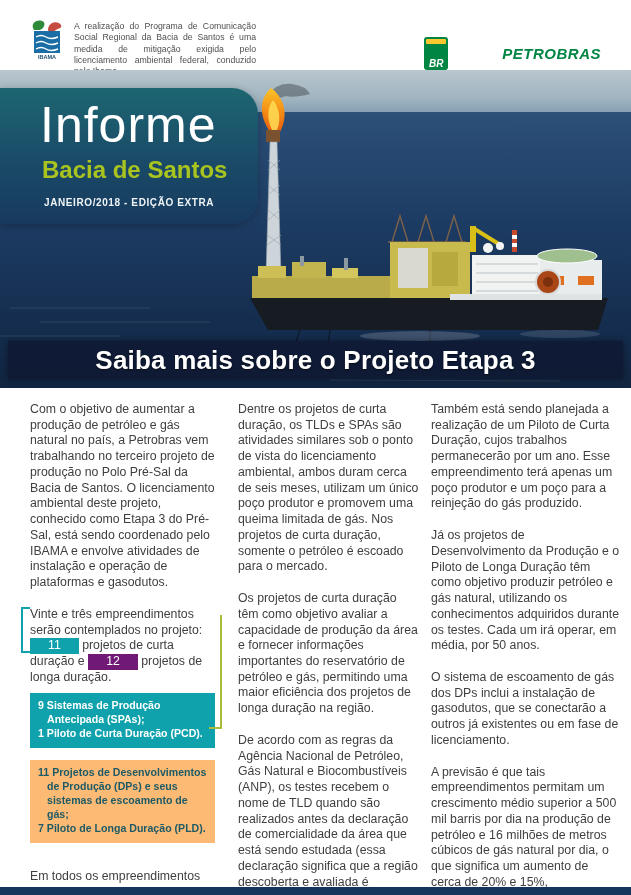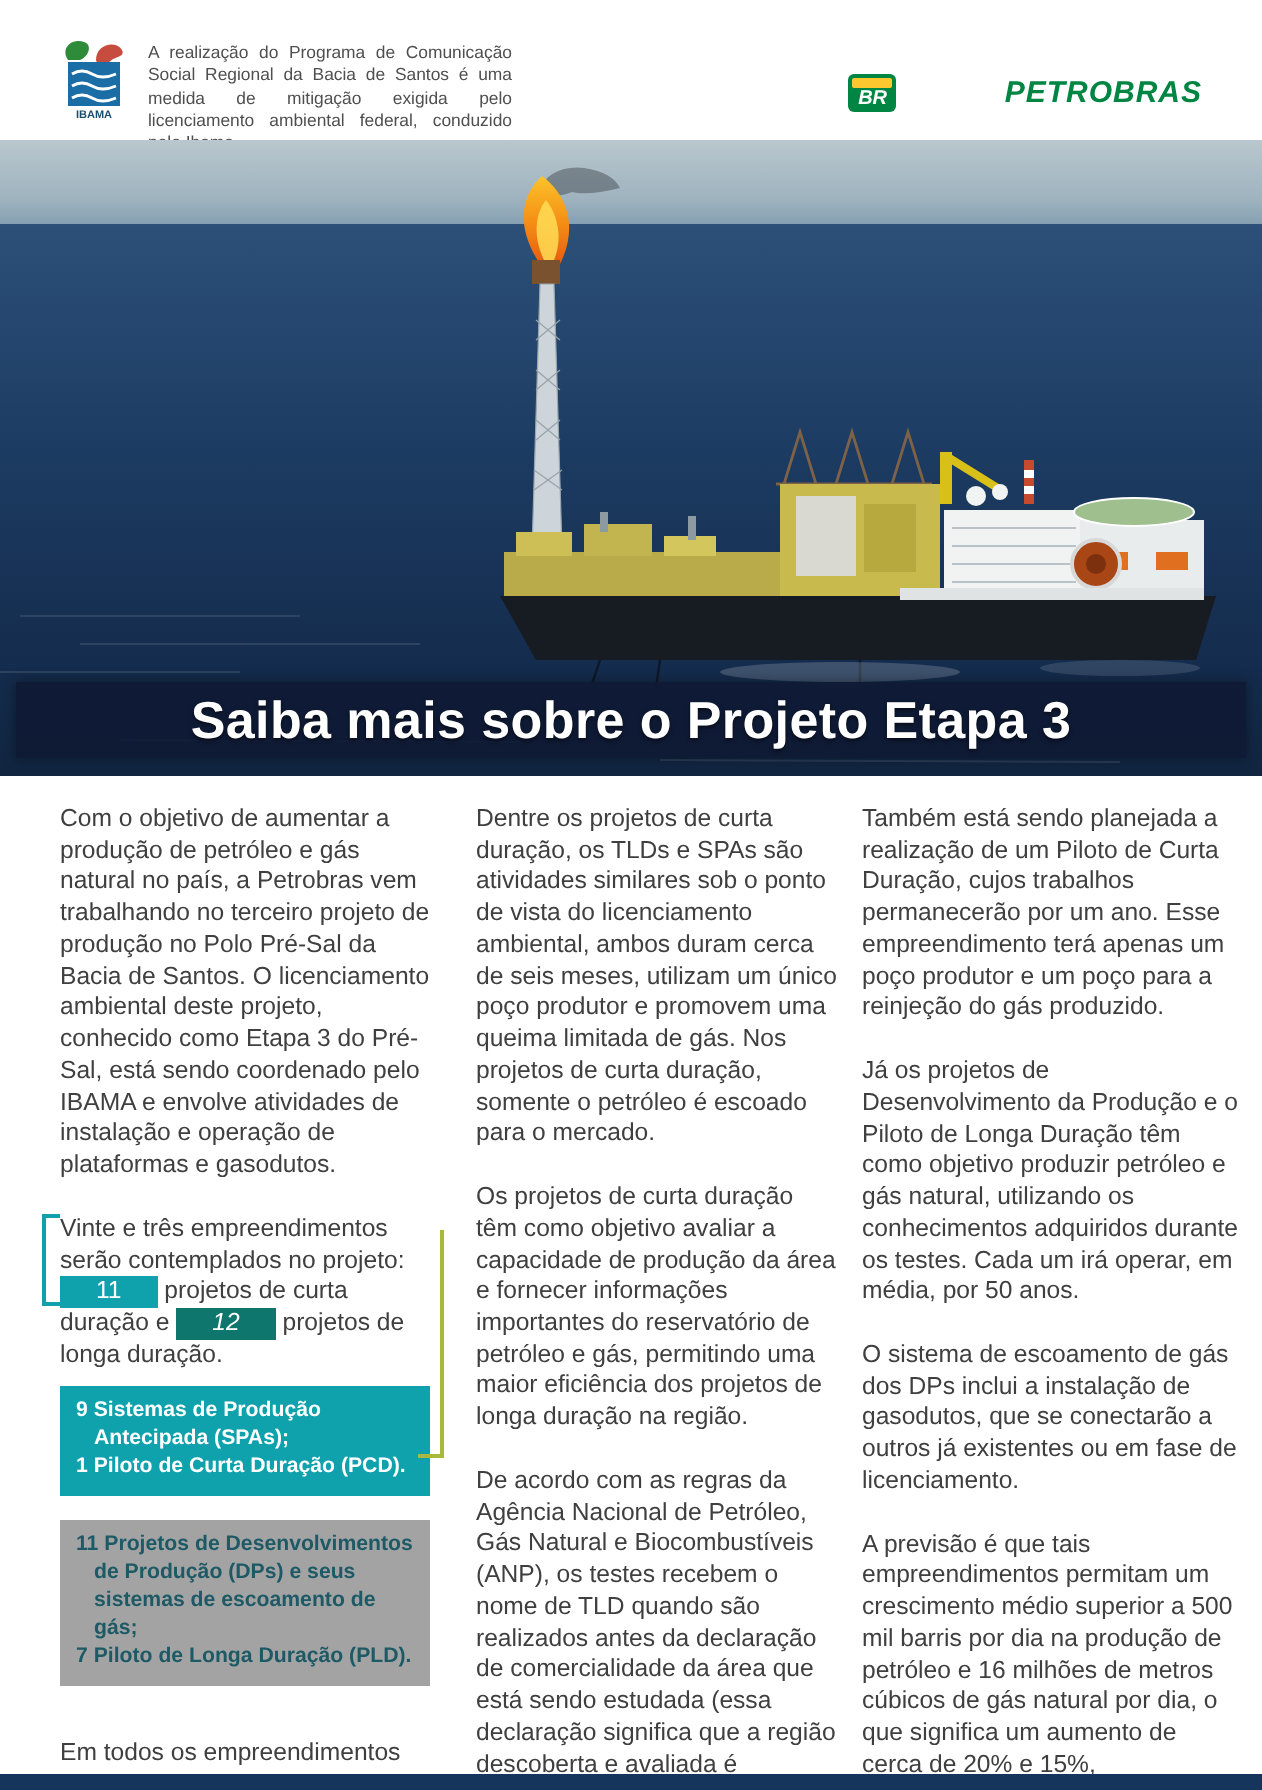--- a/index.html
+++ b/index.html
@@ -11,21 +11,21 @@
   }
 
   
   .ibama-logo { position:absolute; left:28px; top:18px; width:38px; height:46px; }
   .disclaimer {
     position:absolute; left:74px; top:21px; width:182px;
     font-size:8.7px; line-height:1.3; color:#4f4f4f; text-align:justify;
   }
   .petrobras { position:absolute; right:30px; top:37px; display:flex; align-items:center; gap:6px; }
   .br-box {
-    width:24px; height:19px; background:#008542; border-radius:3px;
+    width:24px; height:33px; background:#008542; border-radius:3px;
     position:relative; display:flex; align-items:flex-end; justify-content:center;
     overflow:hidden;
   }
   .br-box .bar { position:absolute; top:2px; left:2px; right:2px; height:5px; background:#fdc82f; border-radius:1px; }
   .br-box .br { position:relative; color:#ffffff; font-weight:bold; font-style:italic; font-size:10px; line-height:12px; }
   .petro-name { color:#008542; font-weight:bold; font-style:italic; font-size:15px; letter-spacing:0.5px;margin-left:48px; }
 
   
   .photo { position:absolute; left:0; top:70px; width:631px; height:318px; overflow:hidden; }
   .sky { position:absolute; left:0; top:0; width:100%; height:42px;
@@ -57,26 +57,26 @@
 
   
   .col { position:absolute; top:402px; font-size:12.3px; line-height:1.28; color:#3f3f3f; }
   .col-1 { left:30px;  width:185px; }
   .col-2 { left:238px; width:182px; }
   .col-3 { left:431px; width:188px; }
   .col p { margin-bottom:16px; }
 
   .badge { display:inline-block; padding:0 18px; color:#ffffff; }
   .badge.teal { background:#0fa2ad; }
-  .badge.olive { background:#0f766e;font-style:italic; }
+  .badge.olive { background:#701a75; }
 
   .info-box { padding:6px 8px 7px 8px; font-size:10.6px; font-weight:bold; line-height:1.32; }
   .info-box .ln { display:block; padding-left:9px; text-indent:-9px; }
   .box-teal { background:#0fa2ad; color:#ffffff; margin-top:8px; }
-  .box-olive { background:#a3a3a3; color:#1d5a66; margin-top:12px; }
+  .box-olive { background:#fdba74; color:#1d5a66; margin-top:12px; }
 
   .conn { position:absolute; }
   .conn-left {
     left:-9px; top:205px; width:9px; height:46px;
     border-left:2px solid #0fa2ad; border-top:2px solid #0fa2ad; border-bottom:2px solid #0fa2ad;
   }
   .conn-right {
     right:-7px; top:213px; width:13px; height:114px;
     border-right:2px solid #a9ba3a; border-bottom:2px solid #a9ba3a;
   }
@@ -209,20 +209,25 @@
         <g stroke="#0d1420" stroke-width="1.2" opacity="0.8">
           <line x1="300" y1="260" x2="296" y2="272"></line>
           <line x1="330" y1="260" x2="328" y2="274"></line>
           <line x1="430" y1="260" x2="430" y2="272"></line>
         </g>
         <ellipse cx="420" cy="266" rx="60" ry="5" fill="#ffffff" opacity="0.18"></ellipse>
         <ellipse cx="560" cy="264" rx="40" ry="4" fill="#ffffff" opacity="0.12"></ellipse>
       </g>
     </svg>
 
+    <div class="mast">
+      <div class="mast-title">Informe</div>
+      <div class="mast-sub">Bacia de Santos</div>
+      <div class="mast-ed">JANEIRO/2018 - EDIÇÃO EXTRA</div>
+    </div>
   </div>
 
   <div class="banner">
     <span class="banner-title">Saiba mais sobre o Projeto Etapa 3</span>
   </div>
 
   <div class="col col-1">
     <p>Com o objetivo de aumentar a produção de petróleo e gás natural no país, a Petrobras vem trabalhando no terceiro projeto de produção no Polo Pré-Sal da Bacia de Santos. O licenciamento ambiental deste projeto, conhecido como Etapa 3 do Pré-Sal, está sendo coordenado pelo IBAMA e envolve atividades de instalação e operação de plataformas e gasodutos.</p>
 
     <div style="margin-bottom:2px;">

